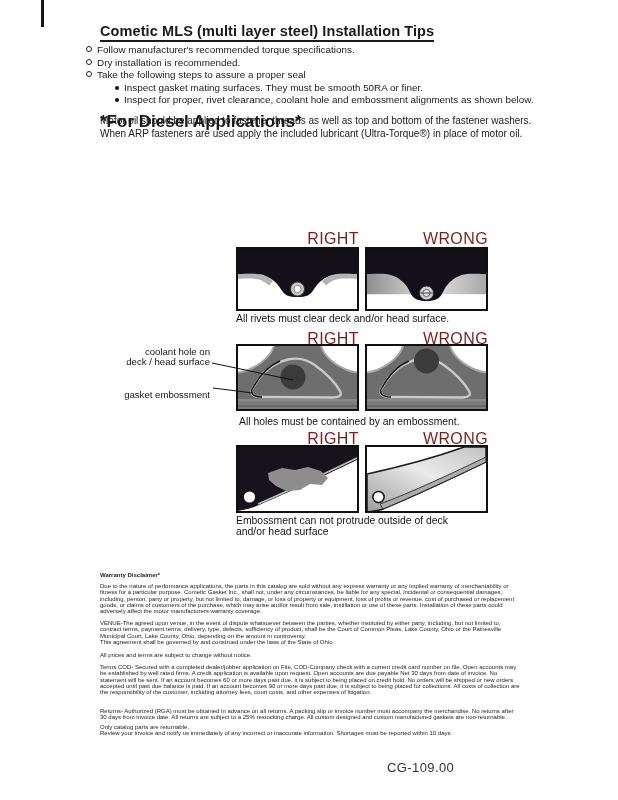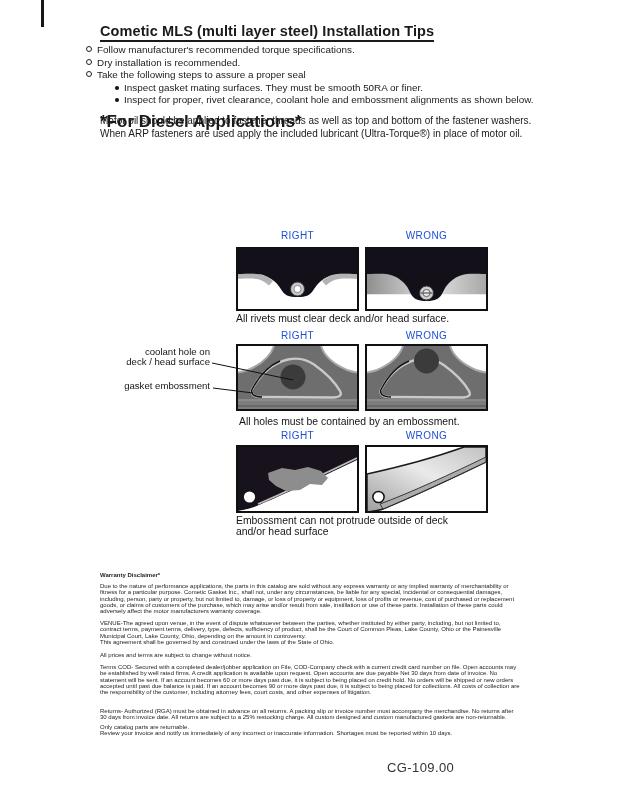--- a/index.html
+++ b/index.html
@@ -14,21 +14,21 @@
   .bullets{position:absolute;left:86px;top:44px;font-size:9.9px;}
   .b{display:flex;align-items:baseline;height:12.6px;white-space:nowrap;}
   .b .mk{flex:0 0 auto;display:inline-block;margin-right:5px;position:relative;top:-1px;}
   .mk.o{width:4px;height:4px;border:1px solid #222;border-radius:50%;}
   .mk.f{width:4px;height:4px;background:#111;border-radius:50%;margin-left:0;}
   .b.sub{margin-left:29px;}
 
   .h2{position:absolute;left:100px;top:112px;margin:0;font-size:17px;font-weight:bold;}
   .para{position:absolute;left:100px;width:450px;font-size:10px;line-height:13px;}
 
-  .dg-label{position:absolute;width:123px;text-align:center;font-size:10px;letter-spacing:.4px;color:#1d4ed8;}
+  .dg-label{position:absolute;width:123px;text-align:right;font-size:16px;letter-spacing:.4px;color:#7f1d1d;}
   .box{position:absolute;width:119px;height:60px;border:2px solid #101010;background:#fff;}
   .box svg{display:block;width:100%;height:100%;}
   .box.tall{height:63px;}
   .caption{position:absolute;font-size:10.4px;color:#151515;}
 
   .ann{position:absolute;text-align:right;font-size:9.6px;line-height:10.2px;color:#151515;}
   .leaders{position:absolute;left:110px;top:340px;width:262px;height:82px;z-index:5;pointer-events:none;}
 
   .fp{position:absolute;left:100px;width:420px;font-size:6px;line-height:6.3px;color:#242424;}
   .fp.bold{font-weight:bold;}
@@ -102,21 +102,21 @@
   </div>
   <div class="caption" style="left:236px;top:313px;">All rivets must clear deck and/or head surface.</div>
 
   <div class="dg-label" style="left:236px;top:330px;">RIGHT</div>
   <div class="dg-label" style="left:365px;top:330px;">WRONG</div>
 
   <div class="ann" style="left:116px;top:347px;width:94px;">
     <div>coolant hole on</div>
     <div>deck / head surface</div>
   </div>
-  <div class="ann" style="left:103px;top:381px;width:107px;">gasket embossment</div>
+  <div class="ann" style="left:103px;top:390px;width:107px;">gasket embossment</div>
 
   <svg class="leaders" viewBox="0 0 262 82">
     <line x1="102" y1="23" x2="183" y2="40" stroke="#111111" stroke-width="1"></line>
     <line x1="103" y1="48" x2="143" y2="53" stroke="#111111" stroke-width="1"></line>
   </svg>
 
   <div class="box tall" style="left:236px;top:344px;">
     <svg viewBox="0 0 119 63">
       <rect x="0" y="0" width="119" height="63" fill="#6e6e6e"></rect>
       <path d="M0,0 H36 C33,9 24,18 10,24 C6,25.5 3,26 0,26.5 Z" fill="#ffffff"></path>

